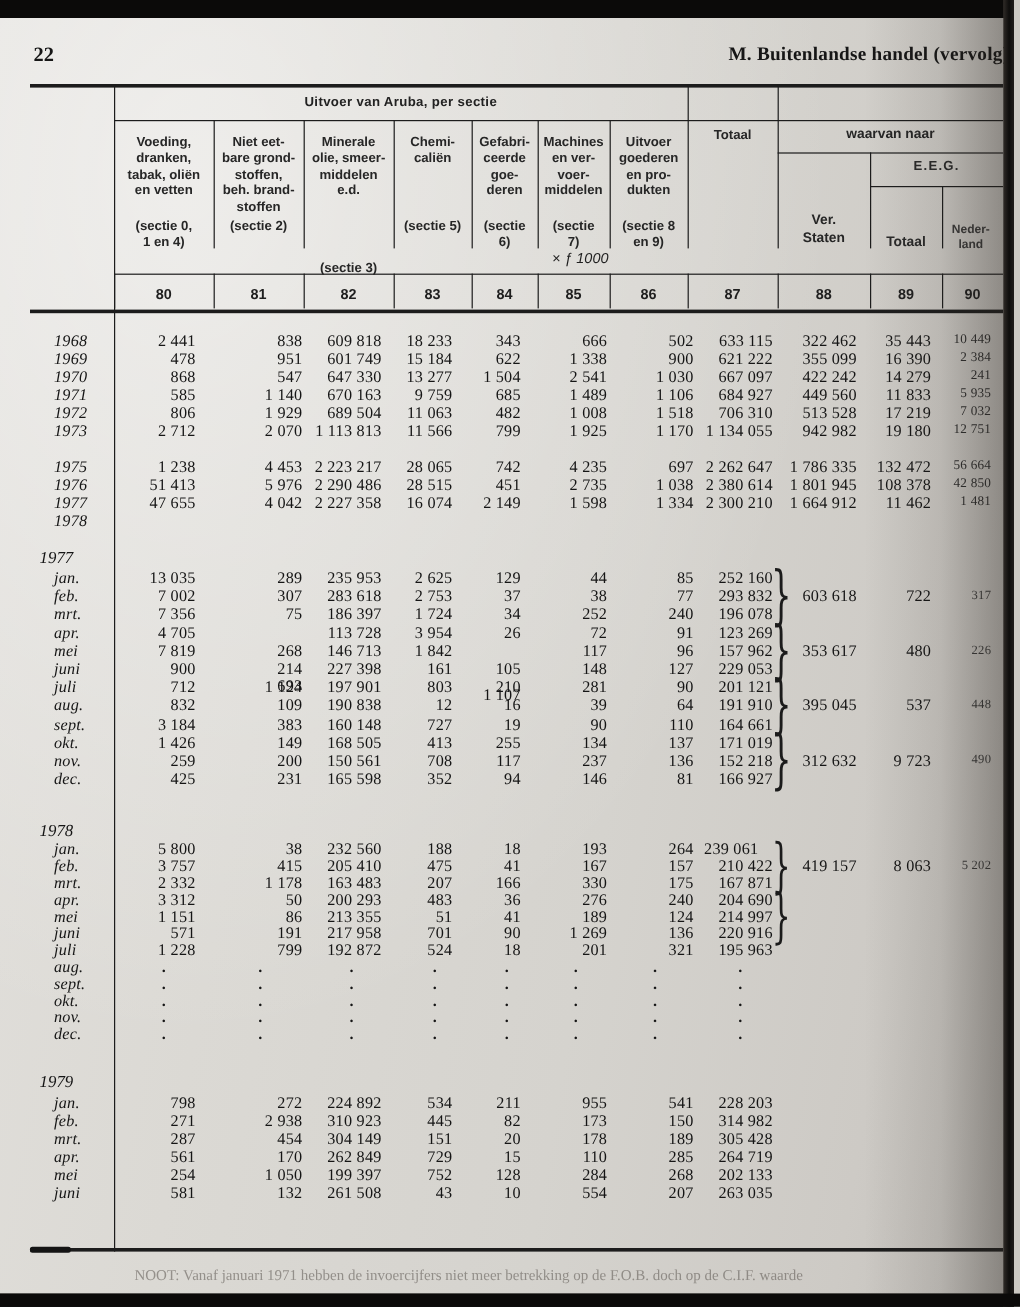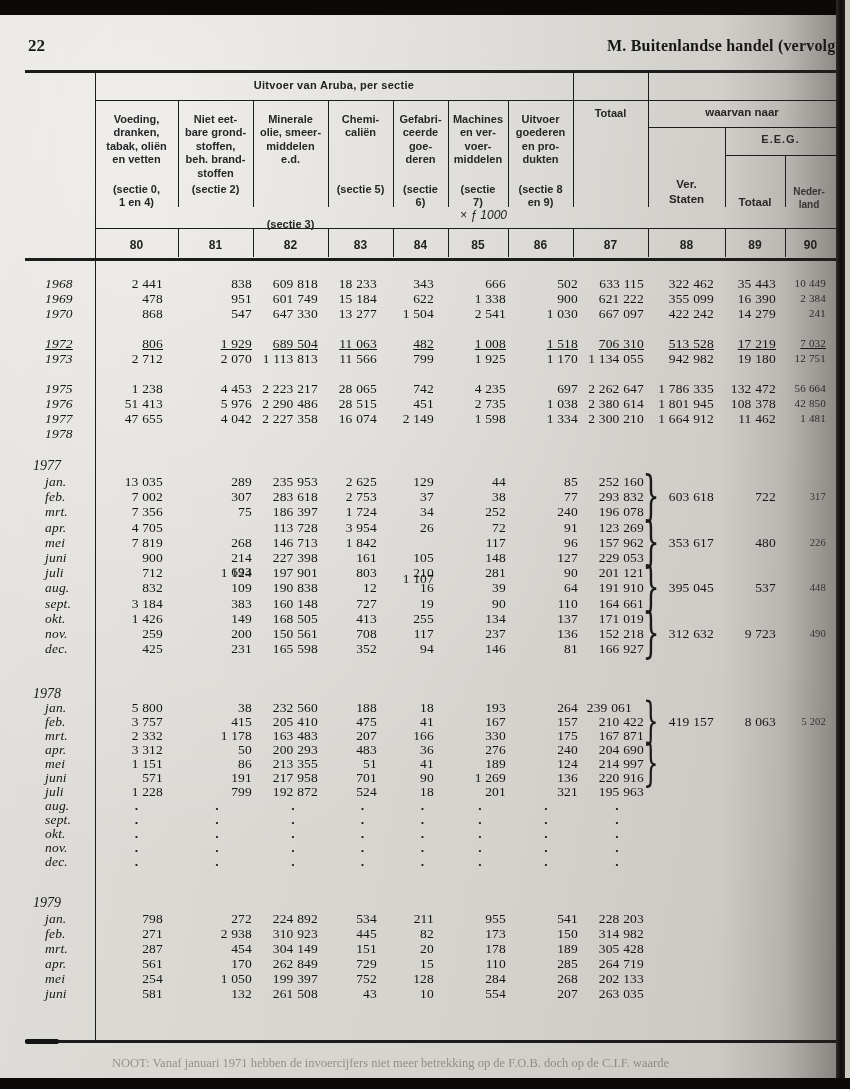--- a/index.html
+++ b/index.html
@@ -182,21 +182,35 @@
         <span style="padding-right: 12px;">647 330</span>
         <span style="padding-right: 18px;">13 277</span>
         <span style="padding-right: 16px;">1 504</span>
         <span style="padding-right: 4px;">2 541</span>
         <span style="padding-right: 4px;">1 030</span>
         <span style="padding-right: 8px;">667 097</span>
         <span style="padding-right: 8px;">422 242</span>
         <span style="padding-right: 6px;">14 279</span>
         <span class="c90" style="padding-right: 4px;">241</span>
       </div>
-      <div class="row" style="top: 336px; height: 15px; display: grid; grid-template-columns: 70px 83px 78px 74px 65px 55px 60px 72px 70px 70px 60px 48px; line-height: 15px; text-decoration: underline;">
+      <div class="row" style="top: 321px; height: 15px; display: grid; grid-template-columns: 70px 83px 78px 74px 65px 55px 60px 72px 70px 70px 60px 48px; line-height: 15px;">
+        <span class="lbl">1971</span>
+        <span style="padding-right: 15px;">585</span>
+        <span style="padding-right: 4px;">1 140</span>
+        <span style="padding-right: 12px;">670 163</span>
+        <span style="padding-right: 18px;">9 759</span>
+        <span style="padding-right: 16px;">685</span>
+        <span style="padding-right: 4px;">1 489</span>
+        <span style="padding-right: 4px;">1 106</span>
+        <span style="padding-right: 8px;">684 927</span>
+        <span style="padding-right: 8px;">449 560</span>
+        <span style="padding-right: 6px;">11 833</span>
+        <span class="c90" style="padding-right: 4px;">5 935</span>
+      </div>
+      <div class="row" style="top: 336px; height: 15px; display: grid; grid-template-columns: 70px 83px 78px 74px 65px 55px 60px 72px 70px 70px 60px 48px; line-height: 15px;">
         <span class="lbl">1972</span>
         <span style="padding-right: 15px;">806</span>
         <span style="padding-right: 4px;">1 929</span>
         <span style="padding-right: 12px;">689 504</span>
         <span style="padding-right: 18px;">11 063</span>
         <span style="padding-right: 16px;">482</span>
         <span style="padding-right: 4px;">1 008</span>
         <span style="padding-right: 4px;">1 518</span>
         <span style="padding-right: 8px;">706 310</span>
         <span style="padding-right: 8px;">513 528</span>

